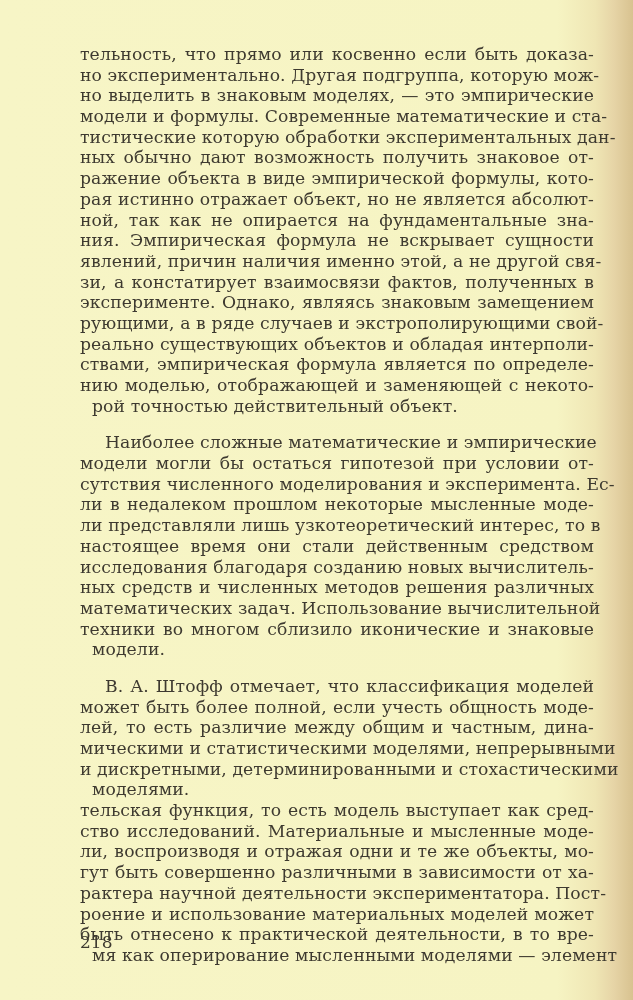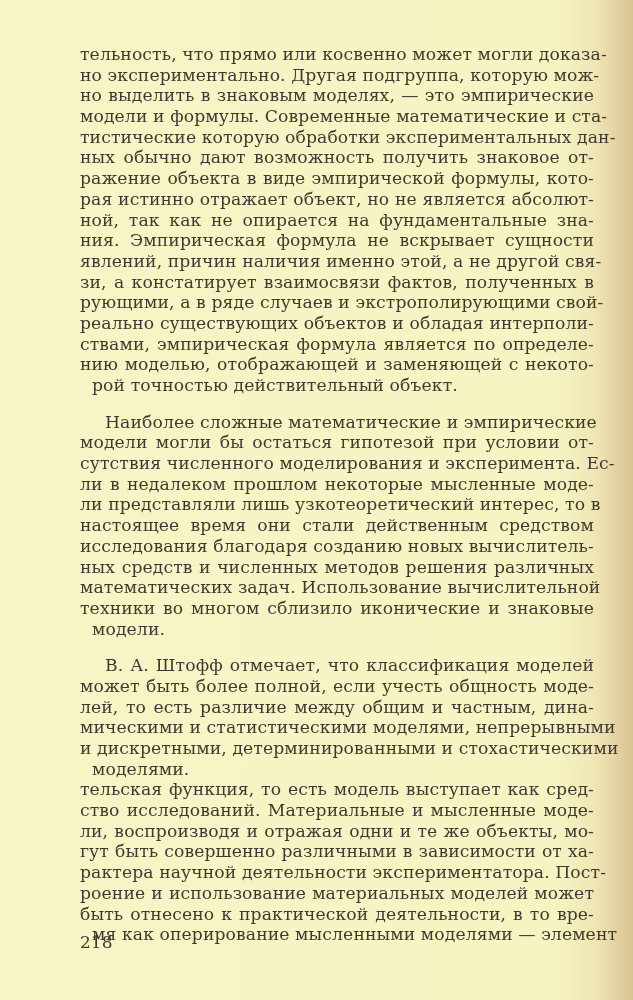--- a/index.html
+++ b/index.html
@@ -34,32 +34,33 @@
       position: absolute; left: 80px; top: 932px;
       font-size: 17px; color: #3e3a30;
     }
   </style>
 </head>
 <body>
 
 <div class="page">
   <div class="text-block" id="text-block">
       <div>
-        <span class="line">тельность, что прямо или косвенно может могли доказа-</span>
+        <span class="line">тельность, что прямо или косвенно если быть доказа-</span>
         <span class="line">но экспериментально. Другая подгруппа, которую мож-</span>
         <span class="line">но выделить в знаковым моделях, — это  эмпирические</span>
         <span class="line">модели и формулы. Современные математические и ста-</span>
         <span class="line">тистические которую обработки экспериментальных дан-</span>
         <span class="line">ных обычно дают возможность получить знаковое от-</span>
         <span class="line">ражение объекта в виде эмпирической формулы, кото-</span>
         <span class="line">рая истинно отражает объект, но не является абсолют-</span>
         <span class="line">ной, так как не опирается на фундаментальные зна-</span>
         <span class="line">ния. Эмпирическая формула не вскрывает  сущности</span>
         <span class="line">явлений, причин наличия именно этой, а не другой свя-</span>
         <span class="line">зи, а констатирует взаимосвязи фактов, полученных в</span>
+        <span class="line">эксперименте. Однако, являясь знаковым  замещением</span>
         <span class="line">рующими, а в ряде случаев и экстрополирующими свой-</span>
         <span class="line">реально существующих объектов и обладая интерполи-</span>
         <span class="line">ствами, эмпирическая формула является по определе-</span>
         <span class="line">нию моделью, отображающей и заменяющей с некото-</span>
         <span class="line last">рой точностью действительный объект.</span>
       </div>
       <div>
         <span class="line indent">Наиболее сложные математические  и эмпирические</span>
         <span class="line">модели могли бы остаться гипотезой при условии от-</span>
         <span class="line">сутствия численного моделирования и эксперимента. Ес-</span>

